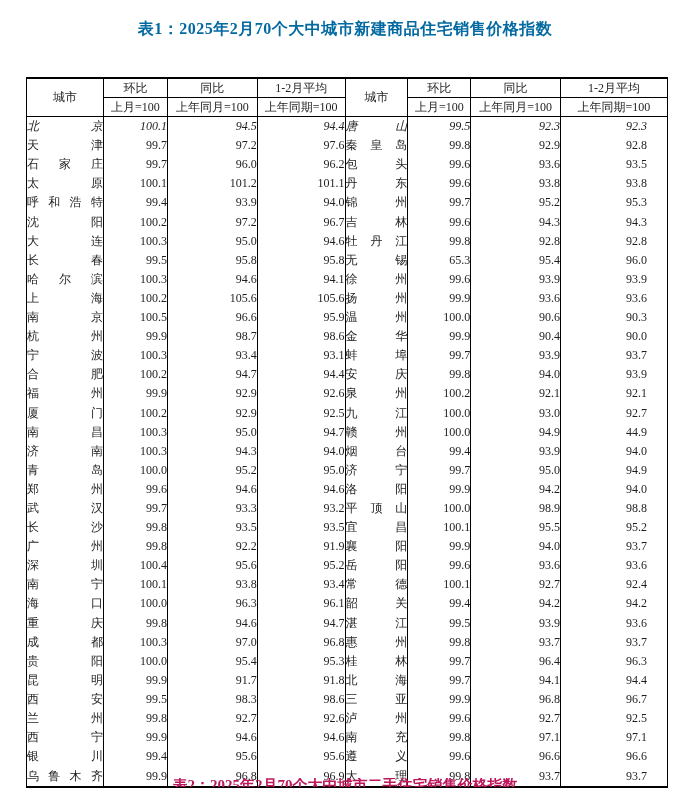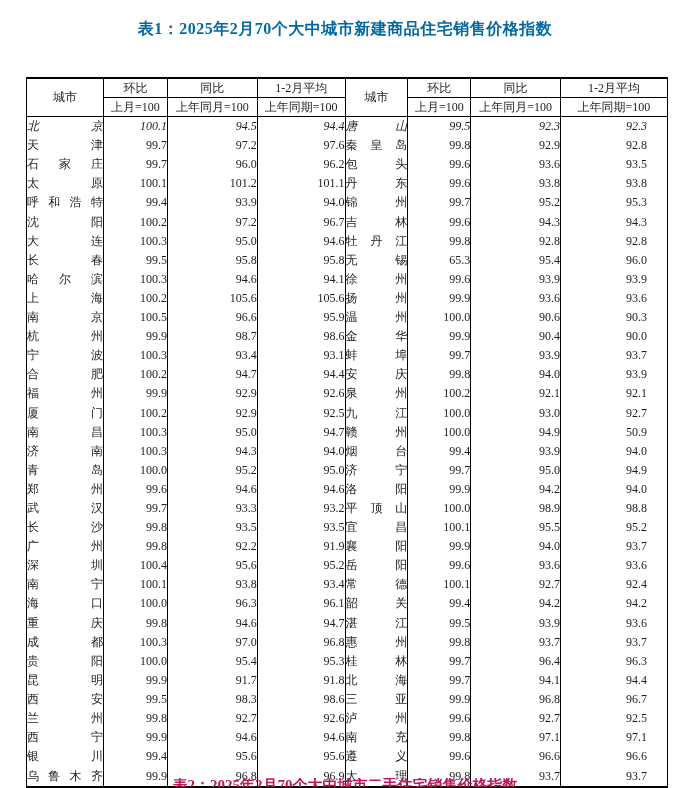--- a/index.html
+++ b/index.html
@@ -246,21 +246,21 @@
           <td class="num last">92.7</td>
         </tr>
         <tr>
           <td class="city"><span class="city-name">南昌</span></td>
           <td class="num">100.3</td>
           <td class="num">95.0</td>
           <td class="num">94.7</td>
           <td class="city"><span class="city-name">赣州</span></td>
           <td class="num">100.0</td>
           <td class="num">94.9</td>
-          <td class="num last">50.9</td>
+          <td class="num last">44.9</td>
         </tr>
         <tr>
           <td class="city"><span class="city-name">济南</span></td>
           <td class="num">100.3</td>
           <td class="num">94.3</td>
           <td class="num">94.0</td>
           <td class="city"><span class="city-name">烟台</span></td>
           <td class="num">99.4</td>
           <td class="num">93.9</td>
           <td class="num last">94.0</td>

